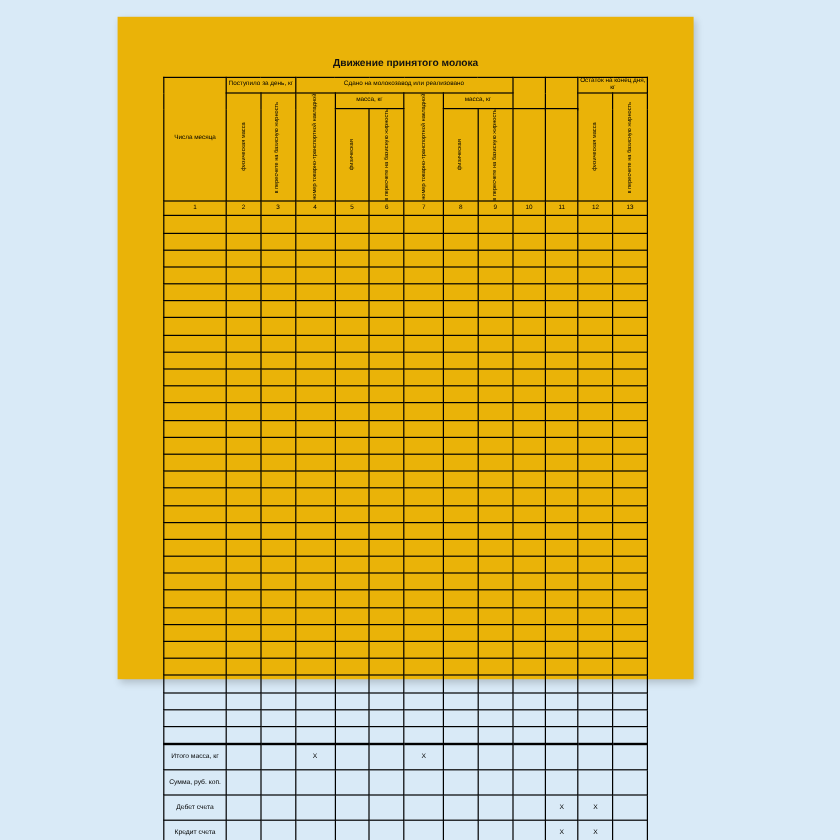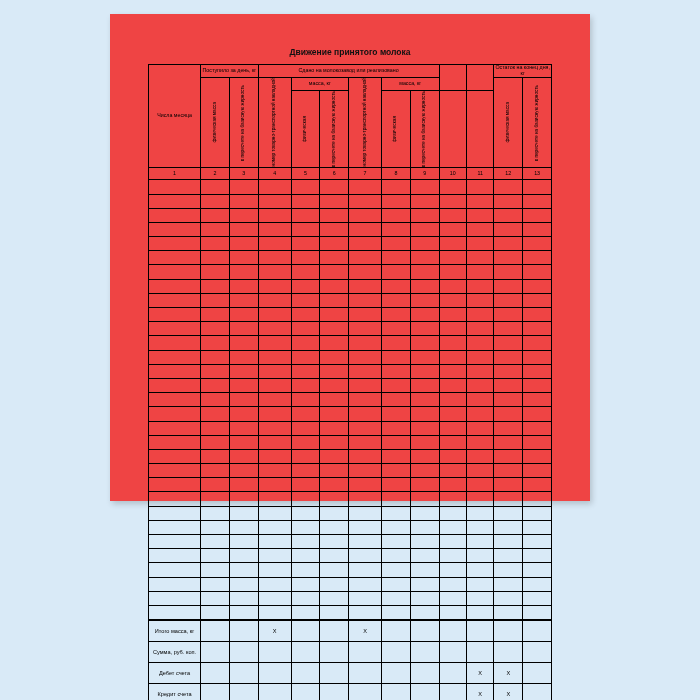--- a/index.html
+++ b/index.html
@@ -4,23 +4,23 @@
 <style>
   html,body{margin:0;padding:0;}
   body{
     width:700px;height:700px;
     background:#d9eaf7;
     font-family:"Liberation Sans", sans-serif;
     overflow:hidden;
   }
   .page{
     position:absolute;
-    left:110px;top:14px;
-    width:480px;height:487px;
-    background:#ef4444;
+    left:98px;top:14px;
+    width:480px;height:552px;
+    background:#eab308;
     box-shadow:2px 3px 6px rgba(0,0,0,.18);
   }
   .title{
     text-align:center;
     font-size:8.5px;
     font-weight:bold;
     color:#111;
     margin-top:33px;
   }
   table.main{

